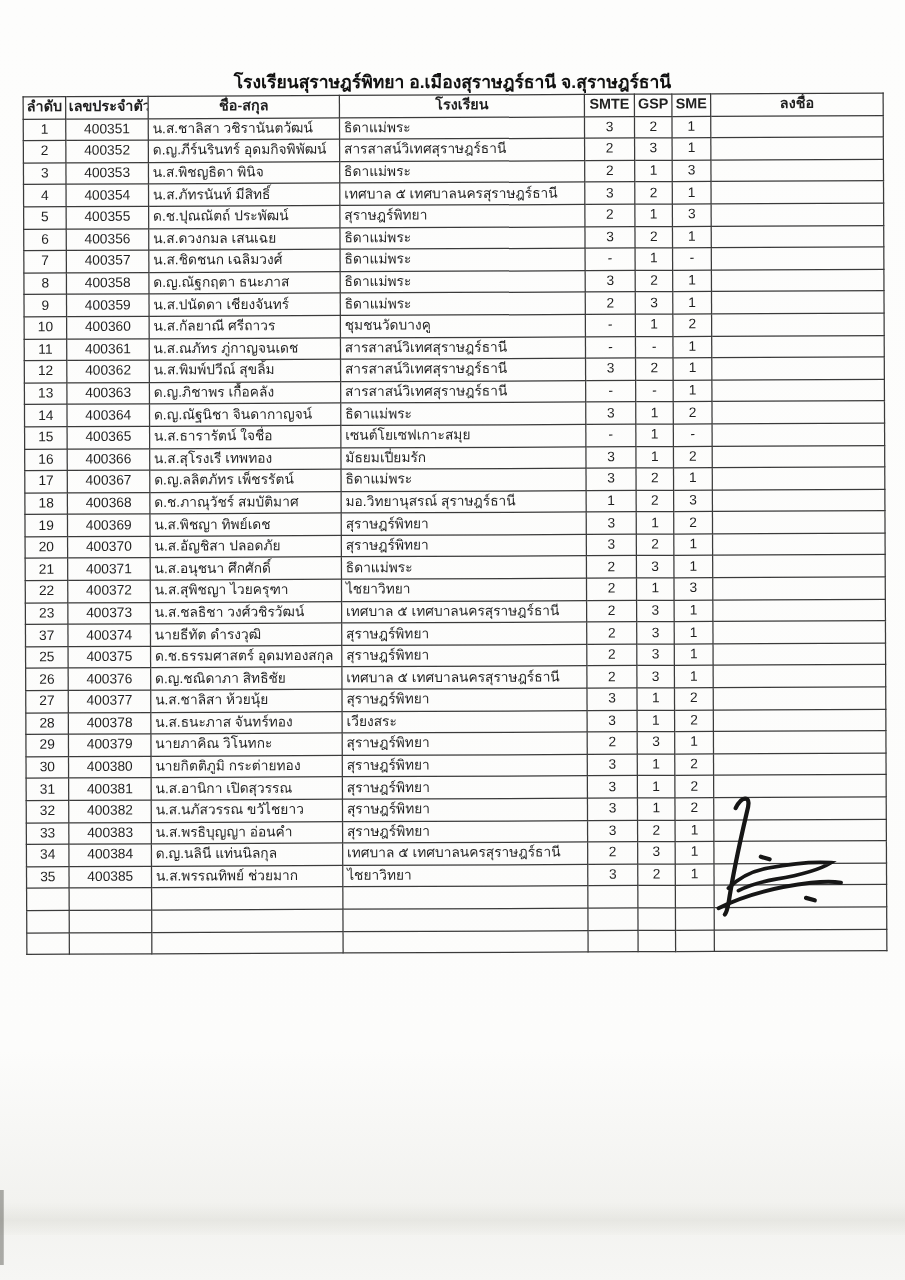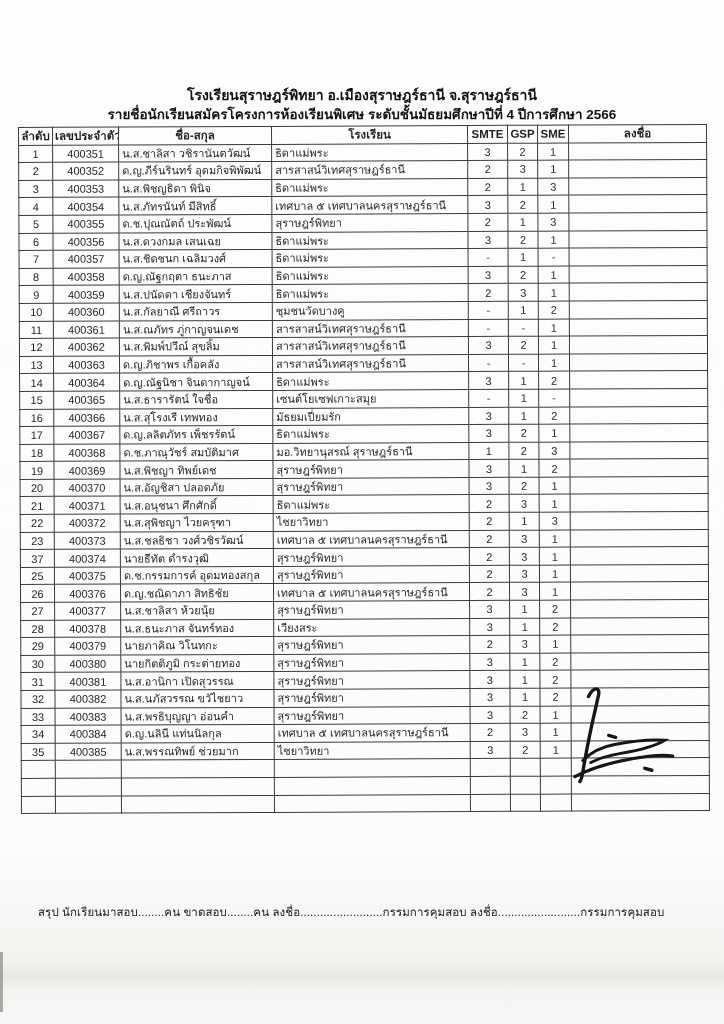--- a/index.html
+++ b/index.html
@@ -16,21 +16,21 @@
     background: linear-gradient(180deg, #fdfdfc 0%, #fcfcfb 82%, #f2f2ef 94%, #f6f6f4 100%);
   }
   .scan-edge-left {
     position: absolute; left: 0; top: 952px; width: 3px; height: 60px;
     background: #6b6b66; opacity: .55;
   }
   .scan-band {
     position: absolute; left: 0; right: 0; top: 962px; height: 26px;
     background: linear-gradient(180deg, rgba(222,222,216,0) 0%, rgba(216,216,209,.45) 55%, rgba(228,228,222,.15) 100%);
   }
-  .title-block { padding-top: 86px; text-align: center; line-height: 1.3; }
+  .title-block { padding-top: 56px; text-align: center; line-height: 1.3; }
   .title-line { font-weight: bold; font-size: 14px; color: #111; }
   .title-line + .title-line { margin-top: 2px; font-size: 13.5px; }
 
   .table-zone {
     position: relative;
     margin: 3px 0 0 18px;
     width: 688px;
     transform: rotate(-0.25deg);
     transform-origin: top left;
   }
@@ -69,21 +69,20 @@
     letter-spacing: .1px;
   }
 </style>
 </head>
 <body>
 
 <div class="sheet">
 
   <div class="title-block">
     <div class="title-line">โรงเรียนสุราษฎร์พิทยา อ.เมืองสุราษฎร์ธานี จ.สุราษฎร์ธานี</div>
-    <div class="title-line">รายชื่อนักเรียนสมัครโครงการห้องเรียนพิเศษ ระดับชั้นมัธยมศึกษาปีที่ 4 ปีการศึกษา 2566</div>
   </div>
 
   <div class="table-zone">
     <table class="roster">
       <colgroup>
         <col style="width:34px">
           <col style="width:66px">
           <col style="width:153px">
           <col style="width:196px">
         <col style="width:40px">
@@ -340,21 +339,21 @@
             <td class="l">นายธีทัต ดำรงวุฒิ</td>
             <td class="l">สุราษฎร์พิทยา</td>
             <td class="c">2</td>
             <td class="c">3</td>
             <td class="c">1</td>
             <td class="c"></td>
           </tr>
           <tr>
             <td class="c">25</td>
             <td class="c">400375</td>
-            <td class="l">ด.ช.กรรมการค์ อุดมทองสกุล</td>
+            <td class="l">ด.ช.ธรรมศาสตร์ อุดมทองสกุล</td>
             <td class="l">สุราษฎร์พิทยา</td>
             <td class="c">2</td>
             <td class="c">3</td>
             <td class="c">1</td>
             <td class="c"></td>
           </tr>
           <tr>
             <td class="c">26</td>
             <td class="c">400376</td>
             <td class="l">ด.ญ.ชณิดาภา สิทธิชัย</td>
@@ -491,17 +490,16 @@
       <g fill="none" stroke="#161616" stroke-linecap="round">
         <path d="M28,14 C33,4 40,4 38,13 C34,30 27,58 22,90 C21,95 20,98 19,99" stroke-width="3.4"></path>
         <path d="M22,78 C30,70 42,64 54,62 C70,59 90,57 104,58 C96,63 78,68 60,71 C48,73 38,76 30,80" stroke-width="3"></path>
         <path d="M14,94 C34,84 62,77 88,74 C98,73 106,73 112,74" stroke-width="3.2"></path>
         <path d="M48,53 L55,55" stroke-width="3.4"></path>
         <path d="M84,86 L91,88" stroke-width="3.4"></path>
       </g>
     </svg>
   </div>
 
-  <div class="footer-line">สรุป  นักเรียนมาสอบ........คน   ขาดสอบ........คน   ลงชื่อ.........................กรรมการคุมสอบ  ลงชื่อ.........................กรรมการคุมสอบ</div>
 
   <div class="scan-band"></div>
   <div class="scan-edge-left"></div>
 </div>
 
 </body></html>

